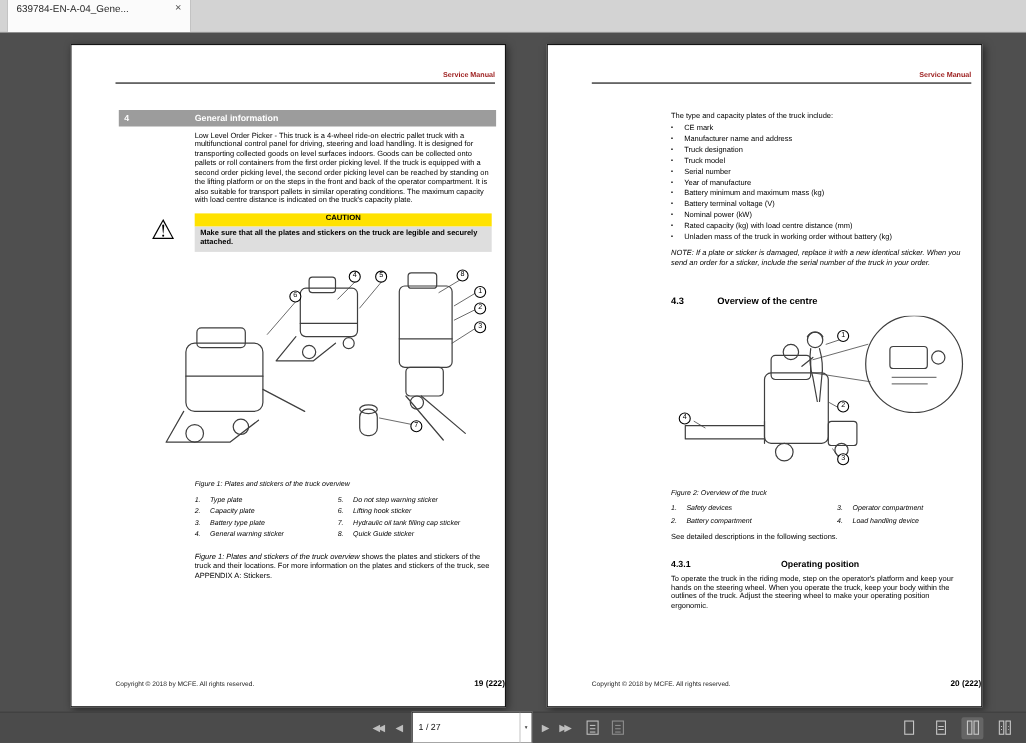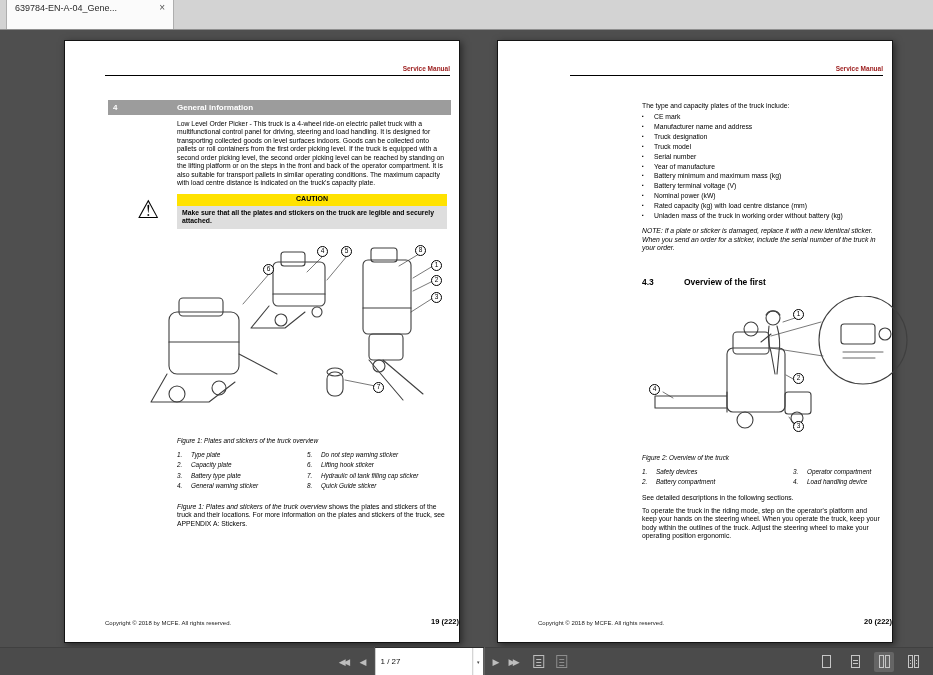--- a/index.html
+++ b/index.html
@@ -26,21 +26,21 @@
   .tab-close { margin-left:12px; color:#555; font-size:10px; line-height:1; }
 
   
   .viewer { position:relative; height:617px; }
   .page {
     position:absolute; top:10px; width:396px; height:603px;
     background:#ffffff; border:1px solid #141414;
     box-shadow:2px 2px 7px rgba(0,0,0,.5);
   }
   .page-left  { left:64px; }
-  .page-right { left:497px;padding-left:32px; }
+  .page-right { left:497px; }
 
   .page-head { margin:24px 9px 0 40px; text-align:right;
                font-size:6.5px; font-weight:bold; color:#9b1a1a; }
   .rule { margin:3px 9px 0 40px; border-top:1px solid #000; }
 
   .section-bar {
     margin:24px 8px 0 43px; height:15px; background:#9c9c9c;
     color:#fff; font-weight:bold; font-size:8px;
     display:flex; align-items:center;
   }
@@ -294,21 +294,21 @@
         <div class="bul-row">
             <span class="bul">▪</span>
             <span>Unladen mass of the truck in working order without battery (kg)</span>
           </div>
       </div>
 
       <p class="note">NOTE: If a plate or sticker is damaged, replace it with a new identical sticker. When you send an order for a sticker, include the serial number of the truck in your order.</p>
 
       <div class="h2" style="margin-top:24px">
         <span class="h-num">4.3</span>
-        <span>Overview of the first</span>
+        <span>Overview of the centre</span>
       </div>
 
       <div class="figure fig2">
         <svg viewBox="0 0 276 155">
           <g fill="none" stroke="#3f3f3f" stroke-width="1.1" stroke-linejoin="round" stroke-linecap="round">
             <path d="M10 100 h72 M10 112 h72 M10 100 v12 M82 96 v20"></path>
             <rect x="82" y="52" width="58" height="64" rx="6"></rect>
             <rect x="140" y="96" width="26" height="22" rx="3"></rect>
             <rect x="88" y="36" width="36" height="22" rx="4"></rect>
             <circle cx="106" cy="33" r="7"></circle>
@@ -355,20 +355,24 @@
             </div>
           <div class="leg-row">
               <span class="leg-n">4.</span>
               <span>Load handling device</span>
             </div>
         </div>
       </div>
 
       <p>See detailed descriptions in the following sections.</p>
 
+      <div class="h2" style="margin-top:14px;font-size:8px">
+        <span class="h-num-wide">4.3.1</span>
+        <span>Operating position</span>
+      </div>
       <p>To operate the truck in the riding mode, step on the operator's platform and keep your hands on the steering wheel. When you operate the truck, keep your body within the outlines of the truck. Adjust the steering wheel to make your operating position ergonomic.</p>
     </div>
 
     <div class="page-foot">
       <span class="copy">Copyright © 2018 by MCFE. All rights reserved.</span>
       <span class="pnum">20 (222)</span>
     </div>
   </div>
 </div>
 

